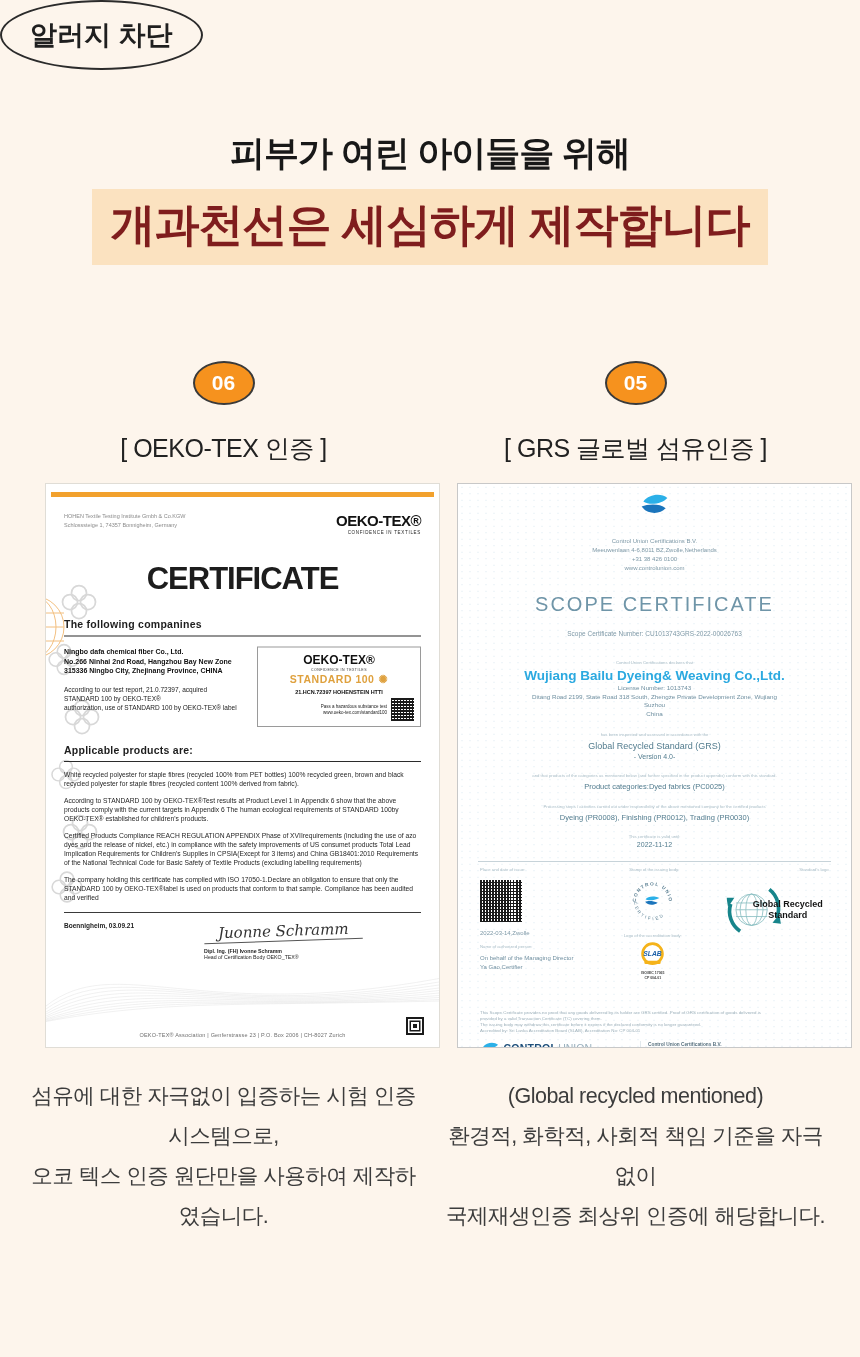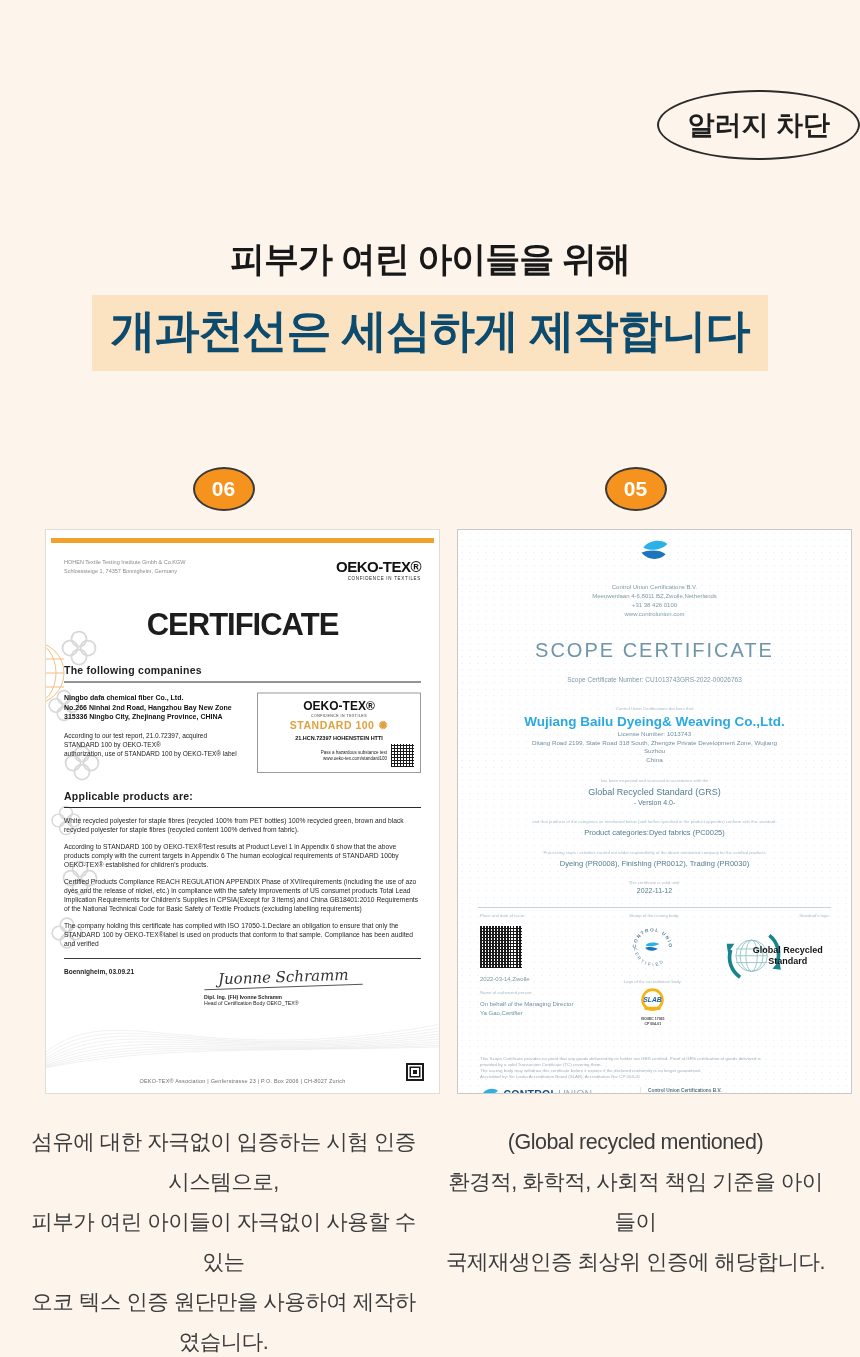--- a/index.html
+++ b/index.html
@@ -1,28 +1,28 @@
 <!DOCTYPE html>
 <html><head>
 <meta charset="utf-8">
 <style>
   html,body{margin:0;padding:0;background:#fff;}
   .canvas{position:relative;width:860px;height:1357px;margin:0 auto;background:#fdf5ec;
           font-family:"Liberation Sans",sans-serif;color:#1d1d1d;overflow:hidden;}
 
   
-  .top-badge-wrap{display:flex;justify-content:flex-end;padding-top:90px;}
+  .top-badge-wrap{display:flex;justify-content:flex-start;}
   .top-badge{border:2.5px solid #2b2b2b;border-radius:50%;padding:15px 28px;
              font-size:27px;font-weight:700;color:#1f1f1f;background:transparent;}
 
   
-  .heading{text-align:center;margin-top:76px;}
+  .heading{text-align:center;margin-top:60px;}
   .h1{font-size:35px;font-weight:700;letter-spacing:-1px;color:#181818;}
   .h2-wrap{margin-top:12px;}
-  .h2{display:inline-block;font-size:45px;font-weight:800;letter-spacing:-1px;color:#0c4a6e;
+  .h2{display:inline-block;font-size:45px;font-weight:800;letter-spacing:-1px;color:#7f1d1d;
       background:#fbe2c0;padding:6px 18px 10px;}
 
   
   .cols{display:flex;gap:19px;margin:96px 27px 0;}
   .col{width:393px;display:flex;flex-direction:column;align-items:center;}
   .num-badge{width:58px;height:40px;border-radius:50%;background:#f6921e;border:2px solid #3a3a3a;
              display:flex;align-items:center;justify-content:center;color:#fff;font-size:21px;font-weight:700;}
   .col-title{margin-top:27px;font-size:25px;font-weight:500;color:#222;letter-spacing:-0.5px;}
 
   
@@ -140,20 +140,21 @@
       <span class="h2">개과천선은 세심하게 제작합니다</span>
     </div>
   </div>
 
   <div class="cols">
 
     <div class="col">
       <div class="num-badge">
         <span>06</span>
       </div>
+      <div class="col-title">[ OEKO-TEX 인증 ]</div>
 
       <div class="cert oeko">
         <div class="cert-inner">
 
           <svg class="o-deco" width="130" height="780" viewBox="0 0 130 780">
             <g stroke="#f0b469" fill="none" stroke-width="2" opacity="0.85" transform="translate(-26,160)">
               <circle r="62"></circle>
                 <ellipse rx="24" ry="62"></ellipse>
                 <ellipse rx="46" ry="62"></ellipse>
               <line x1="-62" y1="-28" x2="62" y2="-28"></line>
@@ -276,30 +277,30 @@
                 <path d="M0 181 C230 138 390 150 786 140"></path>
             </g>
           </svg>
           <div class="o-footer">OEKO-TEX® Association | Genferstrasse 23 | P.O. Box 2006 | CH-8027 Zurich</div>
           <div class="qrmini"></div>
         </div>
       </div>
 
       <div class="desc">
         <div>섬유에 대한 자극없이 입증하는 시험 인증 시스템으로,</div>
-        <div>피부가 여린 아이들이 자극없이 사용할 수 있는</div>
         <div>오코 텍스 인증 원단만을 사용하여 제작하였습니다.</div>
       </div>
 
     </div>
 
     <div class="col">
       <div class="num-badge">
         <span>05</span>
       </div>
+      <div class="col-title">[ GRS 글로벌 섬유인증 ]</div>
 
       <div class="cert grs">
         <div class="cert-inner g-inner">
 
           <div class="g-logo">
             <svg width="64" height="48" viewBox="0 0 36 28">
               <path d="M5 11 C12 2 26 1 33 7 C27 14 12 16 5 11 Z" fill="#2bb0e8"></path>
               <path d="M3 17 C10 14 24 13 31 19 C24 27 9 26 3 17 Z" fill="#1b75bc"></path>
             </svg>
           </div>
@@ -423,19 +424,19 @@
               <div class="g-f-name">Control Union Certifications B.V.</div>
 
             </div>
           </div>
 
         </div>
       </div>
 
       <div class="desc">
         <div>(Global recycled mentioned)</div>
-        <div>환경적, 화학적, 사회적 책임 기준을 아이들이</div>
+        <div>환경적, 화학적, 사회적 책임 기준을 자극없이</div>
         <div>국제재생인증  최상위 인증에 해당합니다.</div>
       </div>
     </div>
 
   </div>
 </div>
 
 </body></html>

